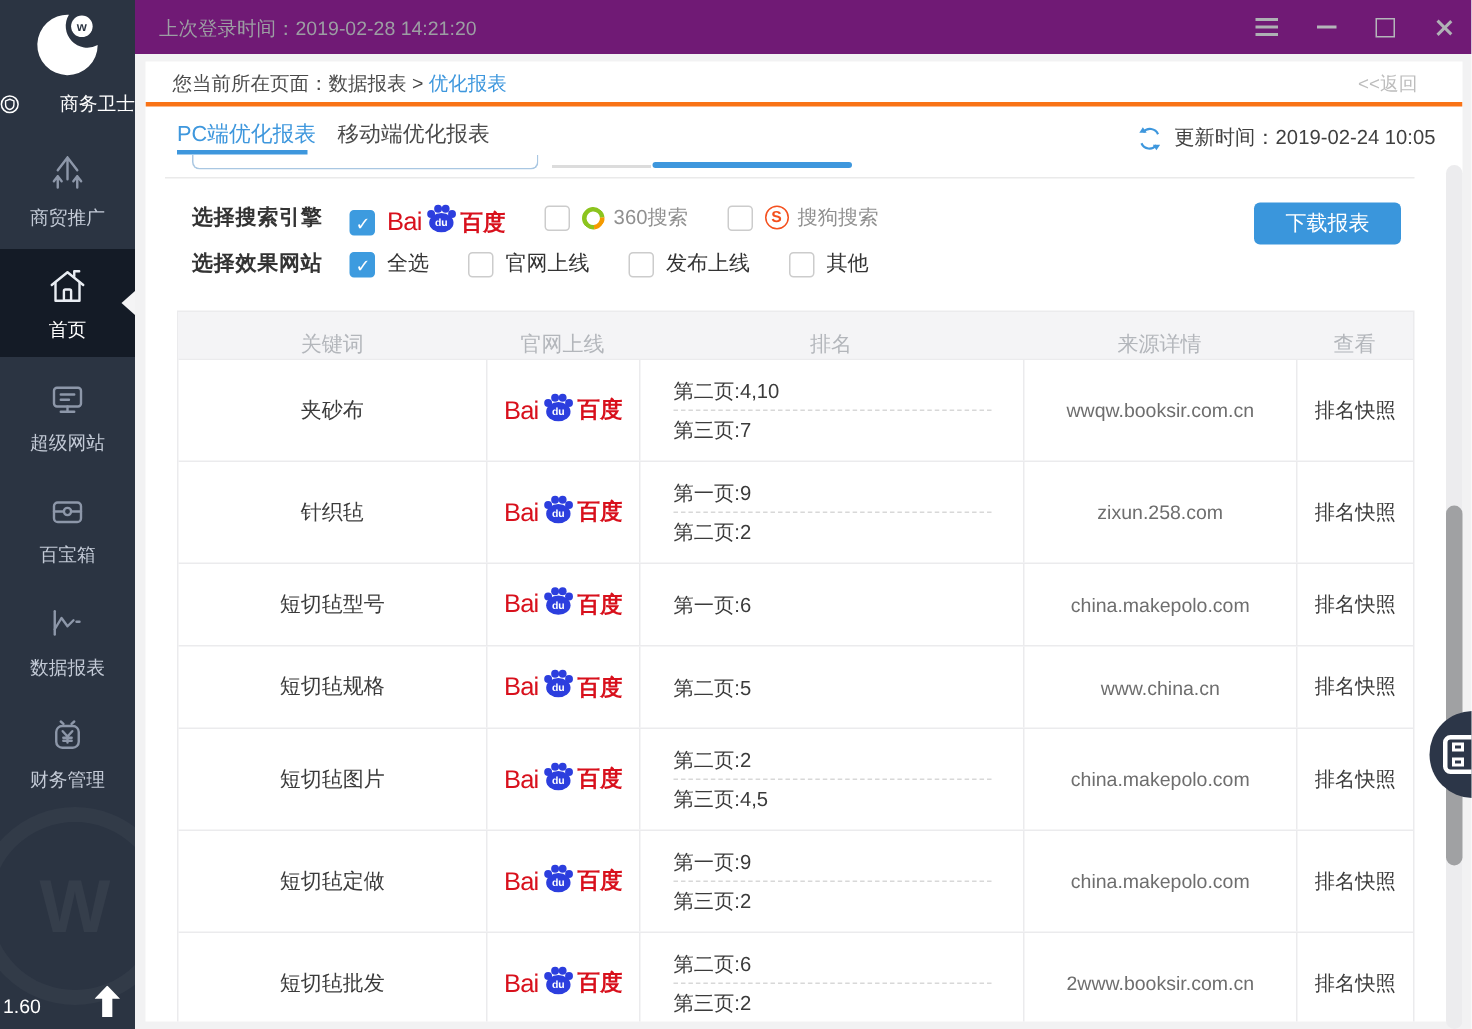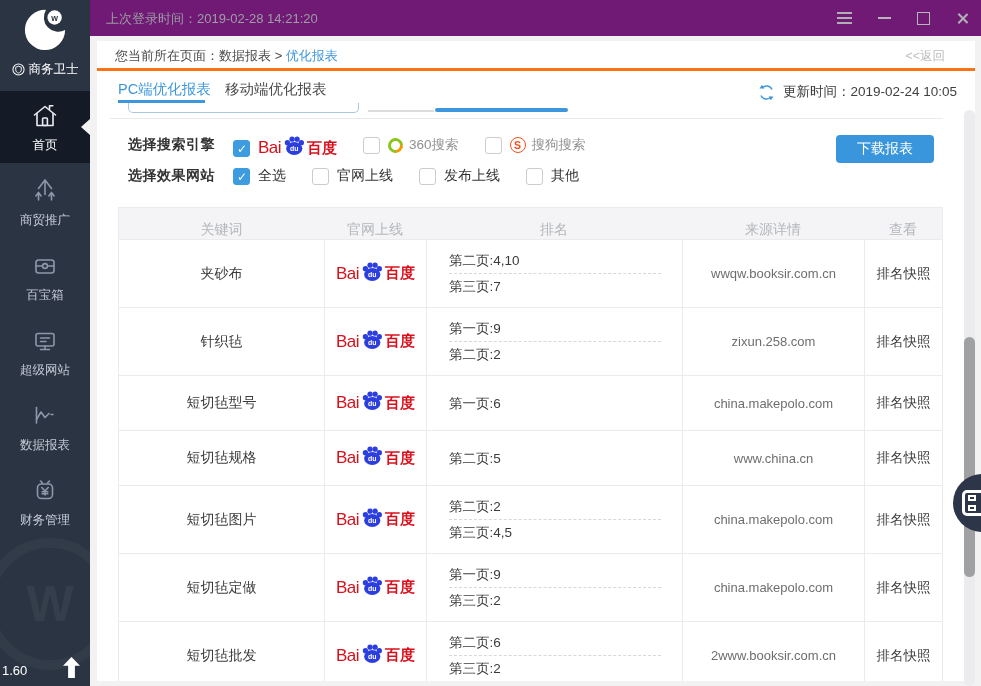--- a/index.html
+++ b/index.html
@@ -1,21 +1,21 @@
 <!DOCTYPE html>
 <html><head>
 <meta charset="utf-8">
 <style>
   html,body{margin:0;padding:0}
   body{width:981px;height:686px;position:relative;overflow:hidden;background:#f2f2f3;
        font-family:"Liberation Sans","DejaVu Sans",sans-serif;}
   
   .sidebar{position:absolute;left:0;top:0;width:90px;height:686px;background:#2b3442;z-index:6;overflow:hidden}
   .logo{display:block;margin:7px auto 0;width:46px;height:46px}
-  .brand-row{display:flex;align-items:center;justify-content:center;gap:4px;margin-top:6px;color:#fff;font-size:12.5px;height:20px}
+  .brand-row{display:flex;align-items:center;justify-content:space-between;gap:4px;margin-top:6px;color:#fff;font-size:12.5px;height:20px}
   .menu{margin-top:12px}
   .menu-item{height:72px;margin-bottom:3px;display:flex;flex-direction:column;align-items:center;justify-content:center;gap:6px;position:relative;cursor:pointer}
   .menu-item svg{stroke:#8d97a9;fill:none;stroke-width:1.6;stroke-linecap:round;stroke-linejoin:round}
   .mi-label{font-size:12.5px;color:#c3cad6}
   .menu-item.active{background:#141b26}
   .menu-item.active svg{stroke:#e9edf3}
   .menu-item.active .mi-label{color:#fff}
   .menu-item.active::after{content:"";position:absolute;right:0;top:50%;margin-top:-8px;
     border-top:8px solid transparent;border-bottom:8px solid transparent;border-right:9px solid #f4f4f5}
   .watermark{position:absolute;left:-16px;bottom:16px;width:112px;height:112px;border-radius:50%;
@@ -102,52 +102,52 @@
     <text x="34" y="14.5" text-anchor="middle" font-size="9" font-weight="bold" fill="#2b3442">w</text>
   </svg>
   <div class="brand-row">
     <svg width="13" height="13" viewBox="0 0 14 14">
       <circle cx="7" cy="7" r="6" fill="none" stroke="#fff" stroke-width="1.1"></circle>
       <path d="M7 3.4 L10 4.6 V7.2 C10 9.2 8.6 10.4 7 10.8 C5.4 10.4 4 9.2 4 7.2 V4.6 Z" fill="none" stroke="#fff" stroke-width="1"></path>
     </svg>
     <span>商务卫士</span>
   </div>
   <div class="menu">
+    <div class="menu-item">
+      <svg width="30" height="30" viewBox="0 0 30 30">
+        <path d="M15 4 L8.5 12.5 M15 4 L21.5 12.5 M15 4 V18.5"></path>
+        <path d="M8.5 16.5 l-2.6 3.4 M8.5 16.5 l2.6 3.4 M8.5 16.5 V24"></path>
+        <path d="M21.5 16.5 l-2.6 3.4 M21.5 16.5 l2.6 3.4 M21.5 16.5 V24"></path>
+      </svg>
+      <span class="mi-label">商贸推广</span>
+    </div>
     <div class="menu-item active">
       <svg width="30" height="30" viewBox="0 0 30 30">
         <path d="M4.5 14 L15 5.5 L25.5 14"></path>
         <path d="M19.5 8.2 V4.8 H22.8"></path>
         <path d="M7 12.5 V24.5 H23 V12.5"></path>
         <rect x="12.6" y="17" width="4.8" height="7.5" rx="1"></rect>
       </svg>
       <span class="mi-label">首页</span>
     </div>
     <div class="menu-item">
       <svg width="30" height="30" viewBox="0 0 30 30">
-        <path d="M15 4 L8.5 12.5 M15 4 L21.5 12.5 M15 4 V18.5"></path>
-        <path d="M8.5 16.5 l-2.6 3.4 M8.5 16.5 l2.6 3.4 M8.5 16.5 V24"></path>
-        <path d="M21.5 16.5 l-2.6 3.4 M21.5 16.5 l2.6 3.4 M21.5 16.5 V24"></path>
-      </svg>
-      <span class="mi-label">商贸推广</span>
+        <rect x="6" y="7.5" width="18" height="12.5" rx="2"></rect>
+        <path d="M10.5 12 H19.5 M10.5 15.5 H16"></path>
+        <path d="M15 20 V23 M10.5 23.5 H19.5"></path>
+      </svg>
+      <span class="mi-label">超级网站</span>
     </div>
     <div class="menu-item">
       <svg width="30" height="30" viewBox="0 0 30 30">
         <rect x="6" y="9" width="18" height="13" rx="2.5"></rect>
         <path d="M6 15 H12.3 M17.7 15 H24"></path>
         <circle cx="15" cy="15" r="2.4"></circle>
       </svg>
       <span class="mi-label">百宝箱</span>
-    </div>
-    <div class="menu-item">
-      <svg width="30" height="30" viewBox="0 0 30 30">
-        <rect x="6" y="7.5" width="18" height="12.5" rx="2"></rect>
-        <path d="M10.5 12 H19.5 M10.5 15.5 H16"></path>
-        <path d="M15 20 V23 M10.5 23.5 H19.5"></path>
-      </svg>
-      <span class="mi-label">超级网站</span>
     </div>
     <div class="menu-item">
       <svg width="30" height="30" viewBox="0 0 30 30">
         <path d="M6.5 6.5 V22"></path>
         <path d="M6.5 18.5 L11 11 L15 16.5 L19 12.5"></path>
         <path d="M21 13.5 H23.5" stroke-dasharray="2 2"></path>
       </svg>
       <span class="mi-label">数据报表</span>
     </div>
     <div class="menu-item">

